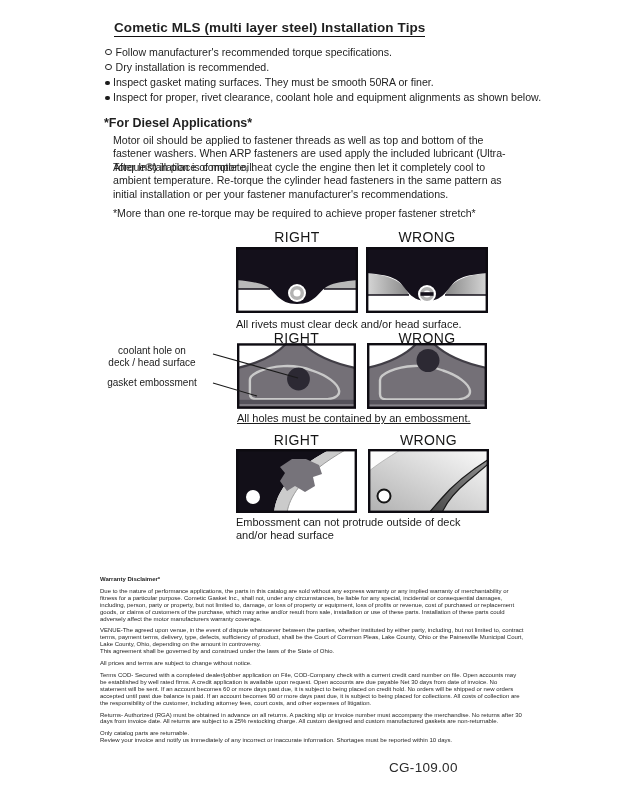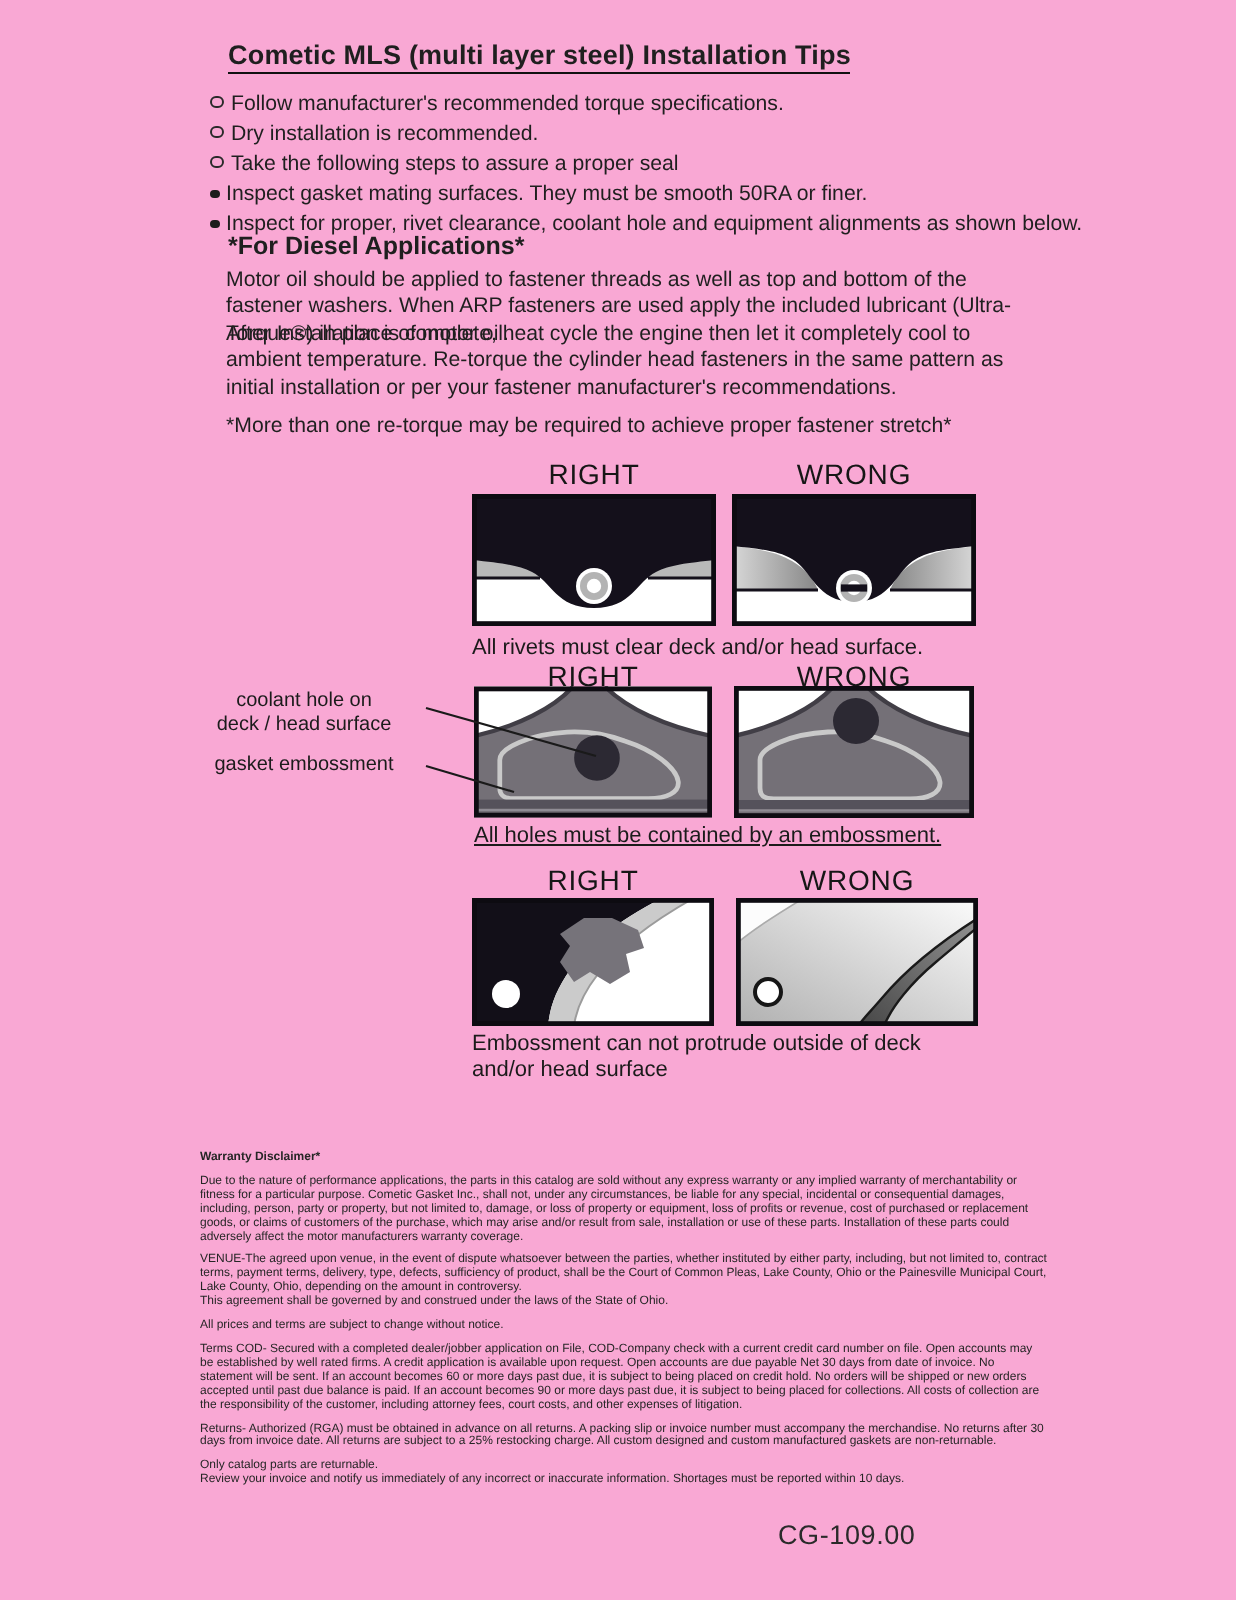--- a/index.html
+++ b/index.html
@@ -1,37 +1,37 @@
 <!DOCTYPE html>
 <html><head>
 <meta charset="utf-8">
 <style>
   html,body{margin:0;padding:0;background:#888;}
   .page{
-    position:relative;width:618px;height:800px;background:#f9a8d4;
+    position:relative;width:618px;height:800px;background:#ffffff;
     font-family:"Liberation Sans",sans-serif;color:#1f1f1f;overflow:hidden;
     margin:0 auto;
   }
   .abs{position:absolute;}
   .title{
     left:114px;top:20px;font-size:13.5px;font-weight:bold;
     border-bottom:1.6px solid #111;padding-bottom:1px;letter-spacing:.1px;
   }
   .bullets{left:105px;top:45px;font-size:10.6px;line-height:15px;width:440px;}
   .bullet-row{display:flex;align-items:baseline;}
   .bullet-row.sub{}
   .b-open{
     width:4.5px;height:4.5px;border:1.1px solid #2a2a2a;border-radius:50%;
     display:inline-block;margin-right:4px;flex:0 0 auto;position:relative;top:-1px;
   }
   .b-fill{
     width:4.5px;height:4.5px;background:#1c1c1c;border-radius:50%;
     display:inline-block;margin-right:3.5px;flex:0 0 auto;position:relative;top:-1px;
   }
-  .sect-head{left:114px;top:116px;font-size:12.5px;font-weight:bold;}
+  .sect-head{left:104px;top:116px;font-size:12.5px;font-weight:bold;}
   .para{left:113px;font-size:10.6px;line-height:13.4px;width:398px;}
   .p1{top:134px;} .p2{top:161px;} .p3{top:207px;}
   .dlabel{font-size:14px;letter-spacing:.4px;color:#161616;text-align:center;}
   .caption{font-size:11px;color:#1b1b1b;}
   .panel{position:absolute;}
   .panel svg{display:block;}
   .side-label{font-size:10px;line-height:11.5px;text-align:center;color:#1b1b1b;width:120px;left:92px;}
   .legal{left:100px;top:576px;width:424px;font-size:6px;line-height:6.9px;color:#262626;}
   .legal p{margin:0 0 5px 0;}
   .legal .nogap{margin-bottom:0;}
@@ -47,24 +47,20 @@
 
   <div class="abs bullets">
     <div class="bullet-row">
       <span class="b-open"></span>
       <span>Follow manufacturer's recommended torque specifications.</span>
     </div>
     <div class="bullet-row">
       <span class="b-open"></span>
       <span>Dry installation is recommended.</span>
     </div>
-    <div class="bullet-row">
-      <span class="b-open"></span>
-      <span>Take the following steps to assure a proper seal</span>
-    </div>
     <div class="bullet-row sub">
       <span class="b-fill"></span>
       <span>Inspect gasket mating surfaces.  They must be smooth 50RA or finer.</span>
     </div>
     <div class="bullet-row sub">
       <span class="b-fill"></span>
       <span>Inspect for proper, rivet clearance, coolant hole and equipment alignments as shown below.</span>
     </div>
   </div>
 

